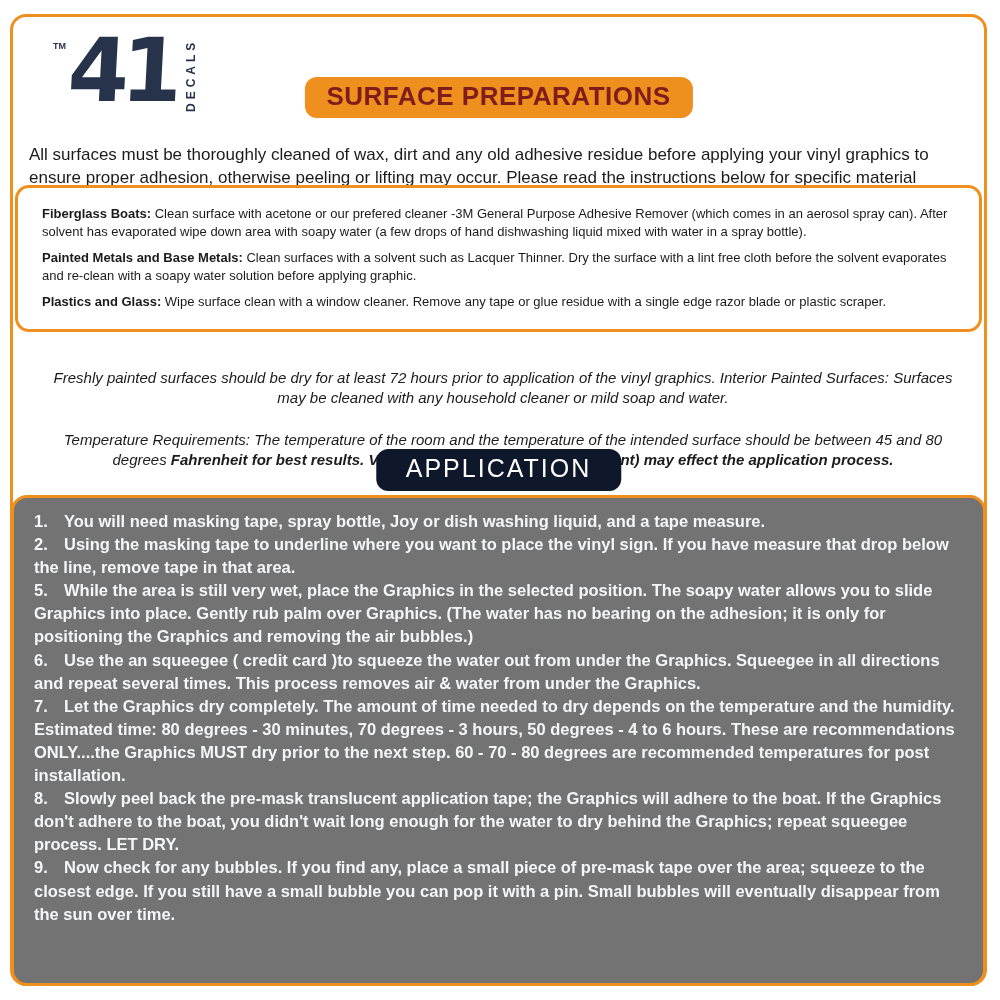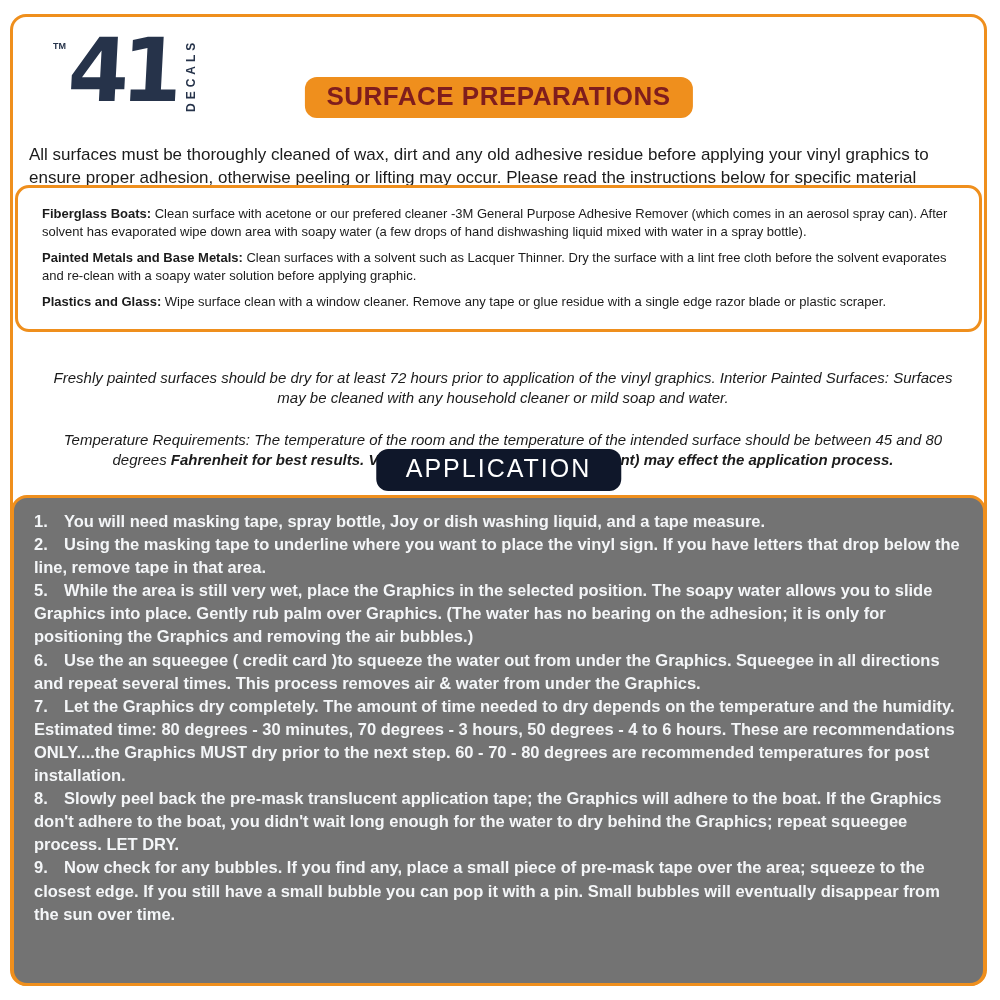--- a/index.html
+++ b/index.html
@@ -174,21 +174,21 @@
   </div>
 
   <p class="note note-painted">Freshly painted surfaces should be dry for at least 72 hours prior to application of the vinyl graphics. Interior Painted Surfaces: Surfaces may be cleaned with any household cleaner or mild soap and water.</p>
 
   <p class="note note-temperature"><span>Temperature Requirements: The temperature of the room and the temperature of the intended surface should be between 45 and 80 degrees</span> <span class="temp-line2">Fahrenheit for best results. Very high humidity (above 90 percent) may effect the application process.</span></p>
 
   <div class="application-banner">APPLICATION</div>
 
   <div class="application-box">
     <p><span class="step-num">1.</span><span>You will need masking tape, spray bottle, Joy or dish washing liquid, and a tape measure.</span></p>
-    <p><span class="step-num">2.</span><span>Using the masking tape to underline where you want to place the vinyl sign. If you have letters that drop below the line, remove tape in that area.</span></p>
+    <p><span class="step-num">2.</span><span>Using the masking tape to underline where you want to place the vinyl sign. If you have measure that drop below the line, remove tape in that area.</span></p>
     <p><span class="step-num">5.</span><span>While the area is still very wet, place the Graphics in the selected position. The soapy water allows you to slide Graphics into place. Gently rub palm over Graphics. (The water has no bearing on the adhesion; it is only for positioning the Graphics and removing the air bubbles.)</span></p>
     <p><span class="step-num">6.</span><span>Use the an squeegee ( credit card )to squeeze the water out from under the Graphics. Squeegee in all directions and repeat several times. This process removes air &amp; water from under the Graphics.</span></p>
     <p><span class="step-num">7.</span><span>Let the Graphics dry completely. The amount of time needed to dry depends on the temperature and the humidity. Estimated time: 80 degrees - 30 minutes, 70 degrees - 3 hours, 50 degrees - 4 to 6 hours. These are recommendations ONLY....the Graphics MUST dry prior to the next step. 60 - 70 - 80 degrees are recommended temperatures for post installation.</span></p>
     <p><span class="step-num">8.</span><span>Slowly peel back the pre-mask translucent application tape; the Graphics will adhere to the boat. If the Graphics don't adhere to the boat, you didn't wait long enough for the water to dry behind the Graphics; repeat squeegee process. LET DRY.</span></p>
     <p><span class="step-num">9.</span><span>Now check for any bubbles. If you find any, place a small piece of pre-mask tape over the area; squeeze to the closest edge. If you still have a small bubble you can pop it with a pin. Small bubbles will eventually disappear from the sun over time.</span></p>
   </div>
 
 </div>
 
 </body></html>

